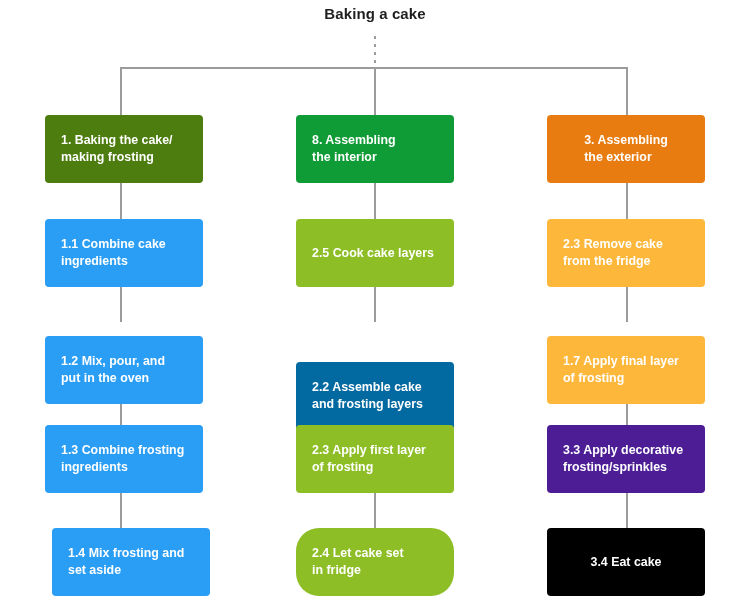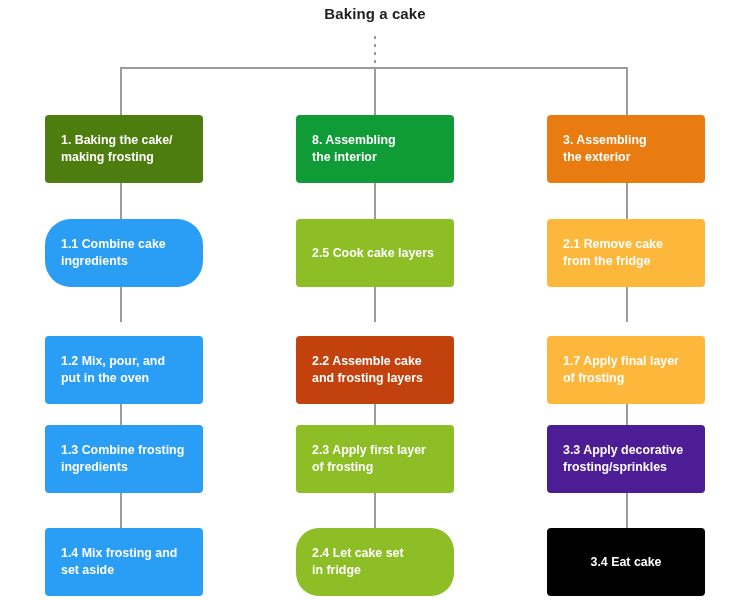--- a/index.html
+++ b/index.html
@@ -122,67 +122,67 @@
     <line x1="627" y1="493" x2="627" y2="528" stroke="#9b9b9b" stroke-width="2"></line>
   </svg>
 
   <div class="columns">
 
     <div class="column col-0">
       <div class="node lvl-0" style="background: #4d7c0f;">
         <span class="node-label">1. Baking the cake/
 making frosting</span>
       </div>
-      <div class="node lvl-1" style="background: rgb(42, 157, 244); border-radius: 26px;">
+      <div class="node lvl-1" style="background: rgb(42, 157, 244);">
         <span class="node-label">1.1 Combine cake
 ingredients</span>
       </div>
       <div class="node lvl-2" style="background: rgb(42, 157, 244);">
         <span class="node-label">1.2 Mix, pour, and
 put in the oven</span>
       </div>
       <div class="node lvl-3" style="background: rgb(42, 157, 244);">
         <span class="node-label">1.3 Combine frosting
 ingredients</span>
       </div>
-      <div class="node lvl-4" style="background: rgb(42, 157, 244);">
+      <div class="node lvl-4" style="background: rgb(42, 157, 244); margin-left: 7px;">
         <span class="node-label">1.4 Mix frosting and
 set aside</span>
       </div>
     </div>
 
     <div class="column col-1">
       <div class="node lvl-0" style="background: rgb(15, 155, 53);">
         <span class="node-label">8. Assembling
 the interior</span>
       </div>
       <div class="node lvl-1" style="background: rgb(141, 190, 38);">
         <span class="node-label">2.5 Cook cake layers</span>
       </div>
-      <div class="node lvl-2" style="background: #c2410c;">
+      <div class="node lvl-2" style="background: #0369a1; margin-top: 26px;">
         <span class="node-label">2.2 Assemble cake
 and frosting layers</span>
       </div>
       <div class="node lvl-3" style="background: rgb(141, 190, 38);">
         <span class="node-label">2.3 Apply first layer
 of frosting</span>
       </div>
       <div class="node lvl-4" style="background: rgb(141, 190, 38); border-radius: 23px;">
         <span class="node-label">2.4 Let cake set
 in fridge</span>
       </div>
     </div>
 
     <div class="column col-2">
-      <div class="node lvl-0" style="background: rgb(232, 124, 16);">
+      <div class="node lvl-0" style="background: rgb(232, 124, 16); align-items: center;">
         <span class="node-label">3. Assembling
 the exterior</span>
       </div>
       <div class="node lvl-1" style="background: rgb(253, 183, 59);">
-        <span class="node-label">2.1 Remove cake
+        <span class="node-label">2.3 Remove cake
 from the fridge</span>
       </div>
       <div class="node lvl-2" style="background: rgb(253, 183, 59);">
         <span class="node-label">1.7 Apply final layer
 of frosting</span>
       </div>
       <div class="node lvl-3" style="background: #4c1d95;">
         <span class="node-label">3.3 Apply decorative
 frosting/sprinkles</span>
       </div>

